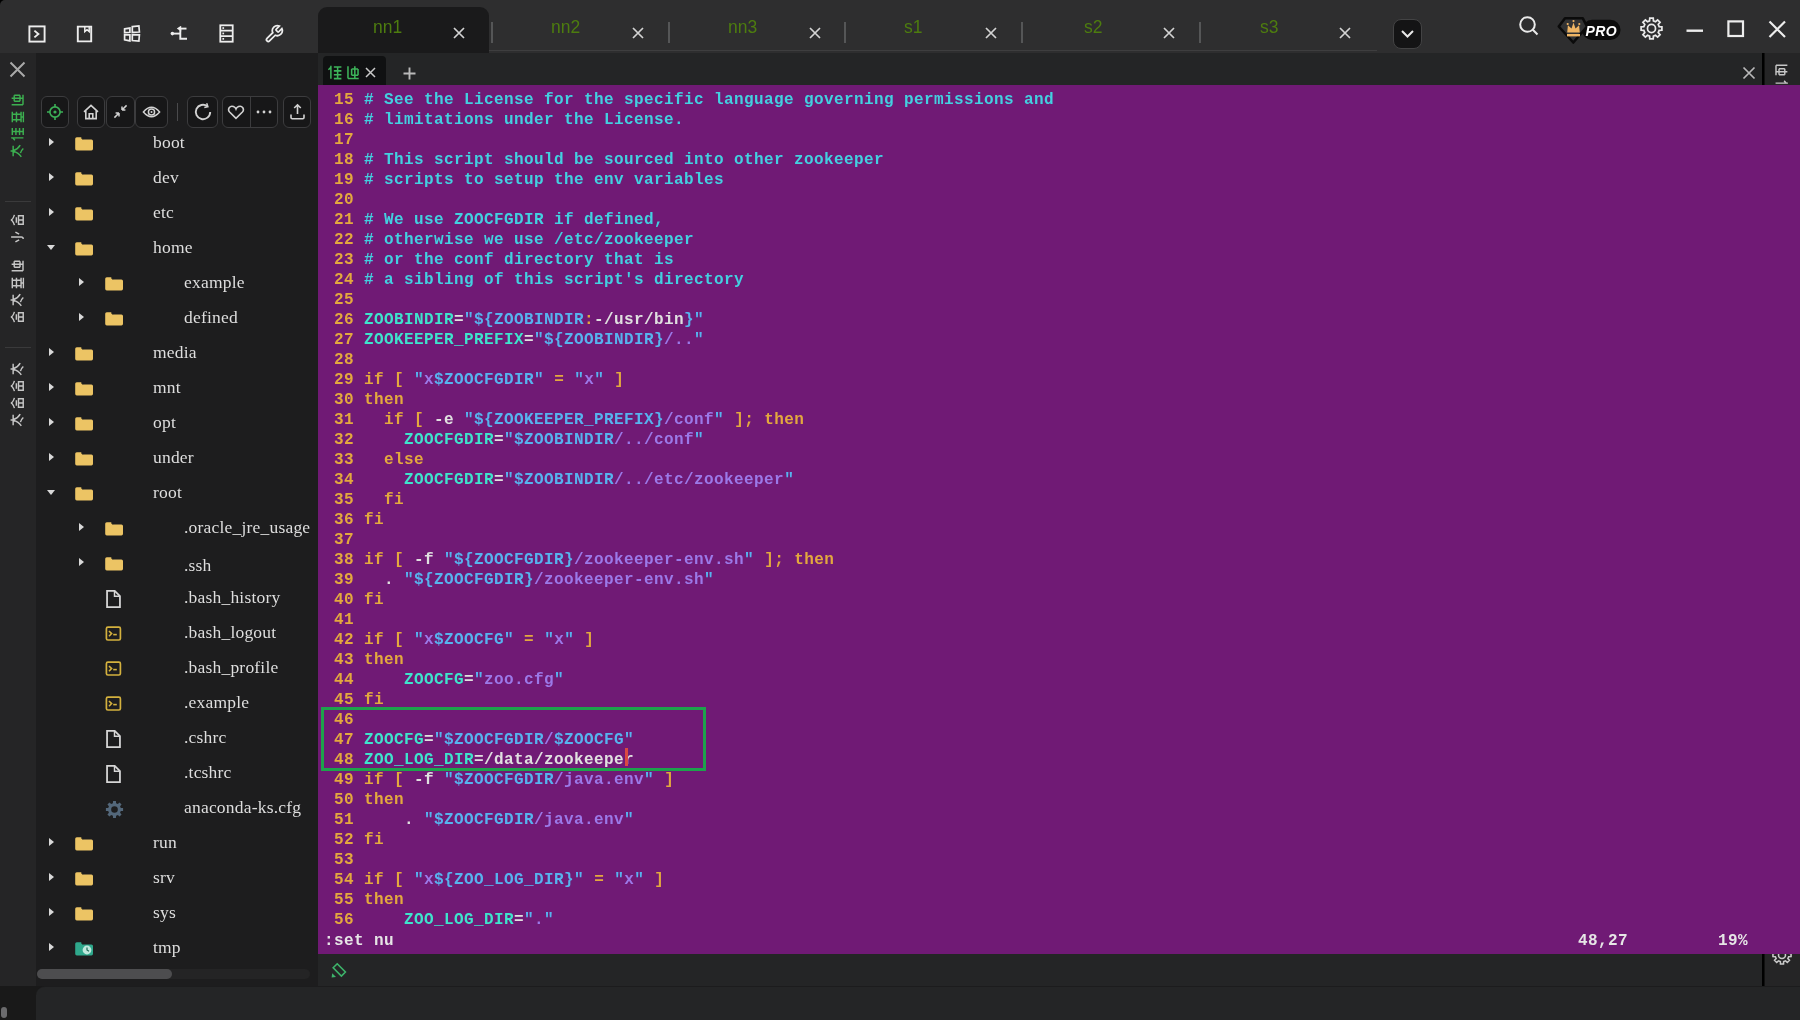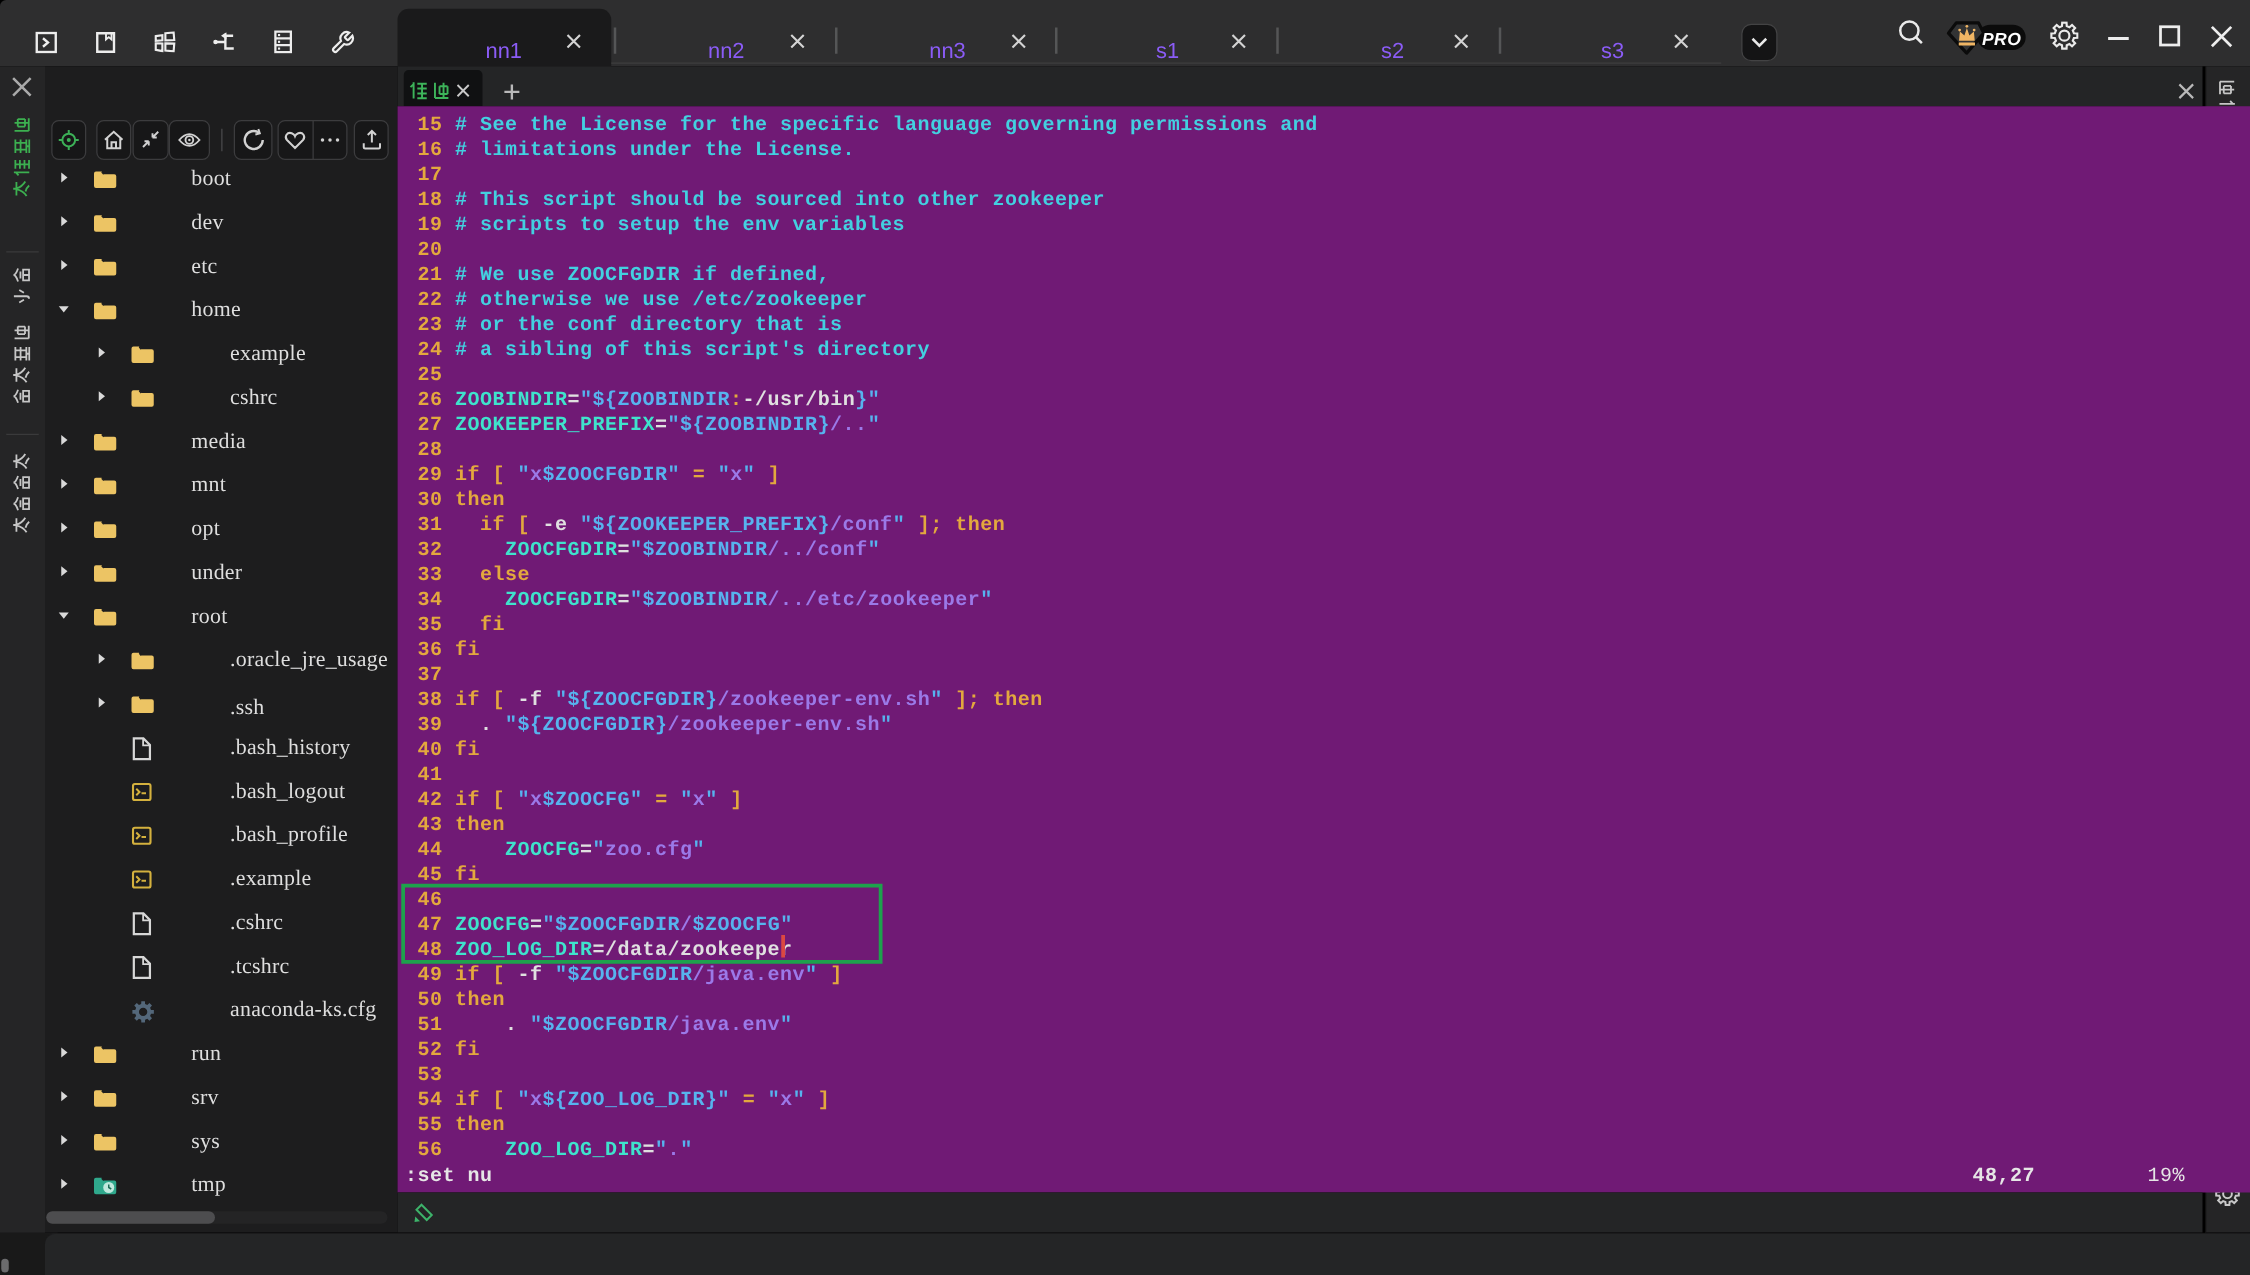--- a/index.html
+++ b/index.html
@@ -2,21 +2,21 @@
 <html><head>
 <meta charset="utf-8">
 <style>
   * { margin:0; padding:0; box-sizing:border-box; }
   html,body { width:1800px; height:1020px; background:#000; overflow:hidden; }
   body { font-family:"Liberation Sans", sans-serif; position:relative; }
   .abs { position:absolute; }
   svg { display:block; }
   
   #titlebar { position:absolute; left:0; top:0; width:1800px; height:53px; background:#2e2e2f; border-radius:5px 0 0 0; }
-  .tabtxt { position:absolute; top:13px; height:53px; line-height:55px; color:#8b5cf6; font-size:17.5px; text-align:center; }
+  .tabtxt { position:absolute; top:0; height:53px; line-height:55px; color:#4d7c0f; font-size:17.5px; }
   .tabsep { position:absolute; top:22px; width:2px; height:21px; background:#555657; }
   #activetab { position:absolute; left:318px; top:7px; width:171px; height:46px; background:#1a1a1b; border-radius:9px 9px 0 0; }
   #tabline { position:absolute; left:489px; top:50px; width:888px; height:1px; background:#3e3e3f; }
   
   #leftbar { position:absolute; left:0; top:53px; width:36px; height:967px; background:#252526; }
   #leftbar .sep { position:absolute; left:5px; width:26px; height:1px; background:#3a3a3b; }
   
   #filepanel { position:absolute; left:36px; top:53px; width:282px; height:933px; background:#1d1d1e; }
   #pathbox { position:absolute; left:5px; top:5px; width:275px; height:30px; background:#141415; border:1px solid #414143; border-radius:6px; color:#e9e9e9; font-family:"Liberation Serif",serif; font-size:17px; line-height:28px; padding-left:9px; letter-spacing:0.5px; }
   .tbtn { position:absolute; top:43px; height:32px; background:#171718; border:1px solid #3c3c3e; border-radius:6px; }
@@ -391,21 +391,21 @@
 <div class="tree-label" style="left:69px;top:184px">home</div>
 <div class="arr-c" style="left:43px;top:225.2px"></div>
 <svg class="abs" style="left:68px;top:221.5px" width="20" height="17" fill="#ecc464">
       <use href="#folder"></use>
     </svg>
 <div class="tree-label" style="left:100px;top:219px">example</div>
 <div class="arr-c" style="left:43px;top:260.2px"></div>
 <svg class="abs" style="left:68px;top:256.5px" width="20" height="17" fill="#ecc464">
       <use href="#folder"></use>
     </svg>
-<div class="tree-label" style="left:100px;top:254px">cshrc</div>
+<div class="tree-label" style="left:100px;top:254px">defined</div>
 <div class="arr-c" style="left:13px;top:295.2px"></div>
 <svg class="abs" style="left:38px;top:291.5px" width="20" height="17" fill="#ecc464">
       <use href="#folder"></use>
     </svg>
 <div class="tree-label" style="left:69px;top:289px">media</div>
 <div class="arr-c" style="left:13px;top:330.2px"></div>
 <svg class="abs" style="left:38px;top:326.5px" width="20" height="17" fill="#ecc464">
       <use href="#folder"></use>
     </svg>
 <div class="tree-label" style="left:69px;top:324px">mnt</div>
@@ -504,21 +504,21 @@
 <svg class="abs" style="left:403px;top:66.5px" width="13" height="13" stroke="#b9b9b9" stroke-width="1.9">
     <path d="M6.5,0.5 V12.5 M0.5,6.5 H12.5"></path>
   </svg>
 <svg class="abs" style="left:1742px;top:66px" width="14" height="14" stroke="#b9b9b9" stroke-width="1.7">
     <path d="M1.5,1.5 L12.5,12.5 M12.5,1.5 L1.5,12.5"></path>
   </svg>
 <div id="editor">
 <div id="code"><div><span class="n">15 </span><span class="c"># See the License for the specific language governing permissions and</span></div><div><span class="n">16 </span><span class="c"># limitations under the License.</span></div><div><span class="n">17 </span></div><div><span class="n">18 </span><span class="c"># This script should be sourced into other zookeeper</span></div><div><span class="n">19 </span><span class="c"># scripts to setup the env variables</span></div><div><span class="n">20 </span></div><div><span class="n">21 </span><span class="c"># We use ZOOCFGDIR if defined,</span></div><div><span class="n">22 </span><span class="c"># otherwise we use /etc/zookeeper</span></div><div><span class="n">23 </span><span class="c"># or the conf directory that is</span></div><div><span class="n">24 </span><span class="c"># a sibling of this script's directory</span></div><div><span class="n">25 </span></div><div><span class="n">26 </span><span class="t">ZOOBINDIR</span><span class="w">=</span><span class="b">"${ZOOBINDIR</span><span class="k">:</span><span class="w">-/usr/bin</span><span class="b">}"</span></div><div><span class="n">27 </span><span class="t">ZOOKEEPER_PREFIX</span><span class="w">=</span><span class="b">"${ZOOBINDIR}</span><span class="p">/..</span><span class="b">"</span></div><div><span class="n">28 </span></div><div><span class="n">29 </span><span class="k">if [</span><span class="w"> </span><span class="b">"</span><span class="p">x</span><span class="b">$ZOOCFGDIR"</span><span class="w"> </span><span class="k">=</span><span class="w"> </span><span class="b">"</span><span class="p">x</span><span class="b">"</span><span class="w"> </span><span class="k">]</span></div><div><span class="n">30 </span><span class="k">then</span></div><div><span class="n">31 </span><span class="w">  </span><span class="k">if [</span><span class="w"> -e </span><span class="b">"${ZOOKEEPER_PREFIX}</span><span class="p">/conf</span><span class="b">"</span><span class="w"> </span><span class="k">];</span><span class="w"> </span><span class="k">then</span></div><div><span class="n">32 </span><span class="w">    </span><span class="t">ZOOCFGDIR</span><span class="w">=</span><span class="b">"$ZOOBINDIR</span><span class="p">/../conf</span><span class="b">"</span></div><div><span class="n">33 </span><span class="w">  </span><span class="k">else</span></div><div><span class="n">34 </span><span class="w">    </span><span class="t">ZOOCFGDIR</span><span class="w">=</span><span class="b">"$ZOOBINDIR</span><span class="p">/../etc/zookeeper</span><span class="b">"</span></div><div><span class="n">35 </span><span class="w">  </span><span class="k">fi</span></div><div><span class="n">36 </span><span class="k">fi</span></div><div><span class="n">37 </span></div><div><span class="n">38 </span><span class="k">if [</span><span class="w"> -f </span><span class="b">"${ZOOCFGDIR}</span><span class="p">/zookeeper-env.sh</span><span class="b">"</span><span class="w"> </span><span class="k">];</span><span class="w"> </span><span class="k">then</span></div><div><span class="n">39 </span><span class="w">  . </span><span class="b">"${ZOOCFGDIR}</span><span class="p">/zookeeper-env.sh</span><span class="b">"</span></div><div><span class="n">40 </span><span class="k">fi</span></div><div><span class="n">41 </span></div><div><span class="n">42 </span><span class="k">if [</span><span class="w"> </span><span class="b">"</span><span class="p">x</span><span class="b">$ZOOCFG"</span><span class="w"> </span><span class="k">=</span><span class="w"> </span><span class="b">"</span><span class="p">x</span><span class="b">"</span><span class="w"> </span><span class="k">]</span></div><div><span class="n">43 </span><span class="k">then</span></div><div><span class="n">44 </span><span class="w">    </span><span class="t">ZOOCFG</span><span class="w">=</span><span class="b">"</span><span class="p">zoo.cfg</span><span class="b">"</span></div><div><span class="n">45 </span><span class="k">fi</span></div><div><span class="n">46 </span></div><div><span class="n">47 </span><span class="t">ZOOCFG</span><span class="w">=</span><span class="b">"$ZOOCFGDIR</span><span class="p">/</span><span class="b">$ZOOCFG"</span></div><div><span class="n">48 </span><span class="t">ZOO_LOG_DIR</span><span class="w">=</span><span class="w">/data/zookeeper</span></div><div><span class="n">49 </span><span class="k">if [</span><span class="w"> -f </span><span class="b">"$ZOOCFGDIR</span><span class="p">/java.env</span><span class="b">"</span><span class="w"> </span><span class="k">]</span></div><div><span class="n">50 </span><span class="k">then</span></div><div><span class="n">51 </span><span class="w">    . </span><span class="b">"$ZOOCFGDIR</span><span class="p">/java.env</span><span class="b">"</span></div><div><span class="n">52 </span><span class="k">fi</span></div><div><span class="n">53 </span></div><div><span class="n">54 </span><span class="k">if [</span><span class="w"> </span><span class="b">"</span><span class="p">x</span><span class="b">${ZOO_LOG_DIR}"</span><span class="w"> </span><span class="k">=</span><span class="w"> </span><span class="b">"</span><span class="p">x</span><span class="b">"</span><span class="w"> </span><span class="k">]</span></div><div><span class="n">55 </span><span class="k">then</span></div><div><span class="n">56 </span><span class="w">    </span><span class="t">ZOO_LOG_DIR</span><span class="w">=</span><span class="b">"</span><span class="p">.</span><span class="b">"</span></div></div>
 <div class="abs" style="left:6px;top:846px;font-family:'Liberation Mono',monospace;font-size:16px;font-weight:bold;letter-spacing:0.4px;line-height:20px;color:#e6e6e6;white-space:pre">:set nu</div>
 <div class="abs" style="left:1260px;top:846px;font-family:'Liberation Mono',monospace;font-size:16px;font-weight:bold;letter-spacing:0.4px;line-height:20px;color:#e6e6e6;white-space:pre">48,27</div>
-<div class="abs" style="left:1400px;top:846px;font-family:'Liberation Mono',monospace;font-size:16px;font-weight:normal;letter-spacing:0.4px;line-height:20px;color:#e6e6e6;white-space:pre">19%</div>
+<div class="abs" style="left:1400px;top:846px;font-family:'Liberation Mono',monospace;font-size:16px;font-weight:bold;letter-spacing:0.4px;line-height:20px;color:#e6e6e6;white-space:pre">19%</div>
 <div id="greenbox"></div>
 <div id="cursor"></div>
 </div>
 <div id="strip"></div>
 <svg class="abs" style="left:330px;top:961px" width="18" height="18" fill="none" stroke="#3db36a" stroke-width="1.6">
     <path d="M7.2,2.8 L15.4,11 L11.4,15 L3.2,6.8 Z"></path>
     <path d="M2.2,12.2 L6,16 L1.6,16.6 Z" fill="#3db36a" stroke="none"></path>
   </svg>
 
 </body></html>

